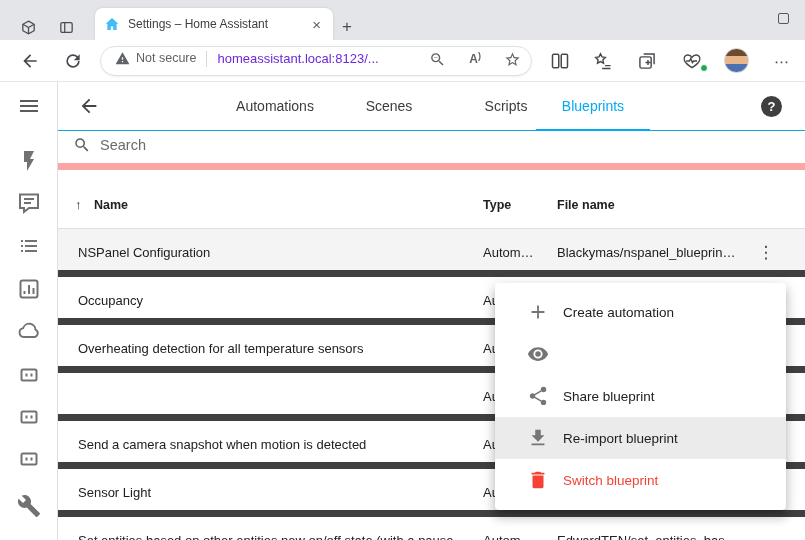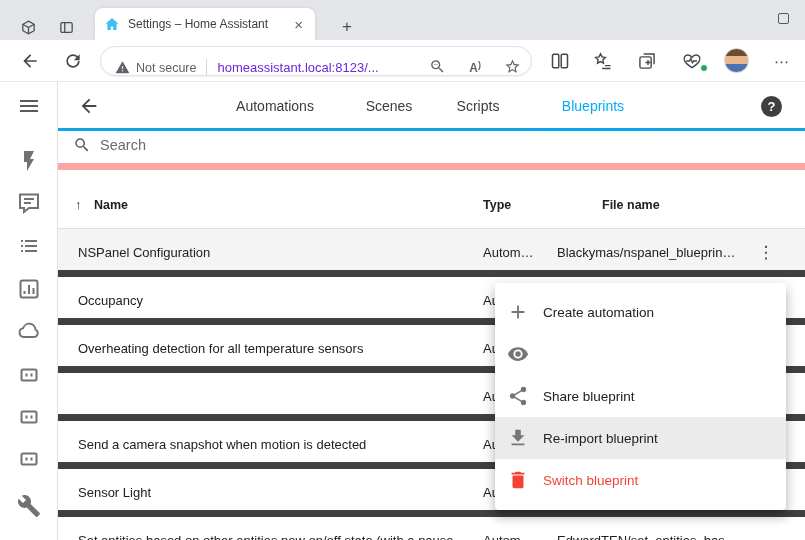--- a/index.html
+++ b/index.html
@@ -3,37 +3,37 @@
 <meta charset="utf-8">
 <style>
   * { margin:0; padding:0; box-sizing:border-box; }
   html,body { width:805px; height:540px; overflow:hidden; background:#fff;
               font-family:"Liberation Sans", sans-serif; }
   .browser { position:relative; width:805px; height:540px; background:#fff; overflow:hidden; }
 
   
   .titlebar { position:absolute; top:0; left:0; right:0; height:40px; background:#e3e5e9; }
   .tb-left-icon { position:absolute; top:19px; width:17px; height:17px; color:#4a4d52; }
-  .tab { position:absolute; left:95px; top:8px; width:220px; height:32px; background:#fff;
+  .tab { position:absolute; left:95px; top:8px; width:238px; height:32px; background:#fff;
          border-radius:8px 8px 0 0; display:flex; align-items:center; padding:0 9px;
          box-shadow:0 0 3px rgba(0,0,0,.12); }
   .tab-title { font-size:12px; color:#3c4043; white-space:nowrap; overflow:hidden;
                text-overflow:ellipsis; flex:1; margin-left:8px; }
   .tab-close { font-size:15px; color:#5f6368; line-height:1; padding:0 3px; cursor:default; }
   .newtab { position:absolute; left:342px; top:18px; font-size:17px; color:#4a4d52; line-height:1; }
   .win-max { position:absolute; right:16px; top:13px; width:11px; height:11px;
              border:1.4px solid #55585c; border-radius:2px; }
 
   
   .toolbar { position:absolute; top:40px; left:0; right:0; height:42px; background:#fff;
              border-bottom:1px solid #e8e8e8; }
   .nav-icon { position:absolute; top:11px; width:20px; height:20px; color:#45484d; }
   .pill { position:absolute; left:100px; top:6px; width:432px; height:30px; background:#fff;
           border:1px solid #dfe1e5; border-radius:15px; box-shadow:0 1px 2px rgba(0,0,0,.06);
-          display:flex; align-items:flex-end; padding:16px 10px 0 14px; }
+          display:flex; align-items:flex-start; padding:4px 10px 0 14px; }
   .pill .warn { width:15px; height:15px; color:#5f6368; flex:none; }
   .pill .sec { font-size:12.5px; color:#5f6368; margin-left:6px; white-space:nowrap; }
   .pill .sep { width:1px; height:16px; background:#d6d8db; margin:0 10px; flex:none; }
   .pill .url { font-size:13px; color:#6d28d9; white-space:nowrap; overflow:hidden; }
   .pill-icon { width:17px; height:17px; color:#5f6368; flex:none; margin-left:23px; }
   .read-aloud { font-size:12px; font-weight:bold; color:#5f6368; margin-left:23px; flex:none; }
   .read-aloud i { font-style:normal; font-size:9px; vertical-align:4px; }
   .tbr-icon { position:absolute; top:11px; width:20px; height:20px; color:#45484d; }
   .avatar { position:absolute; left:724px; top:8px; width:25px; height:25px; border-radius:50%;
             background:linear-gradient(180deg,#6d4b2e 0 32%,#e9b68b 32% 64%,#4a72b0 64%);
@@ -43,57 +43,57 @@
   .more-dots { position:absolute; left:774px; top:13px; font-size:15px; color:#45484d; letter-spacing:1px; }
 
   
   .ha { position:absolute; top:82px; left:0; right:0; bottom:0; background:#fff; overflow:hidden; }
   .sidebar { position:absolute; top:0; left:0; width:58px; bottom:0; background:#fff;
              border-right:1px solid #e0e0e0; }
   .sb-icon { position:absolute; left:17px; width:24px; height:24px; color:#727272; }
   .sb-icon.menu { color:#5b5b5b; }
 
   .content { position:absolute; left:58px; top:0; right:0; bottom:0; }
-  .ha-header { position:absolute; top:0; left:0; right:0; height:49px; border-bottom:3px solid #0ea5e9; }
+  .ha-header { position:absolute; top:0; left:0; right:0; height:49px; border-bottom:1px solid #0ea5e9; }
   .ha-back { position:absolute; left:20px; top:13px; width:22px; height:22px; color:#454545; }
   .ha-tab { position:absolute; top:0; height:49px; line-height:49px; transform:translateX(-50%);
             font-size:14px; font-weight:500; color:#3c3c3c; white-space:nowrap; }
   .ha-tab.active { color:#03a9f4; }
   .tab-underline { position:absolute; left:478px; top:47px; width:114px; height:2px; background:#03a9f4; }
   .help-circle { position:absolute; left:703px; top:14px; width:21px; height:21px; border-radius:50%;
                  background:#3f3f3f; color:#fff; font-size:13px; font-weight:bold;
                  display:flex; align-items:center; justify-content:center; }
 
   .search-row { position:absolute; top:38px; left:0; right:0; height:50px; border-bottom:7px solid #fca5a5; }
   .search-icon { position:absolute; left:15px; top:16px; width:18px; height:18px; color:#5f5f5f; }
   .search-text { position:absolute; left:42px; top:0; line-height:50px; font-size:14.5px; color:#6b6b6b; }
 
   .thead { position:absolute; top:99px; left:0; right:0; height:48px; border-bottom:1px solid #e0e0e0;
            font-size:12.5px; font-weight:bold; color:#212121; }
   .thead .sort { position:absolute; left:17px; top:0; line-height:48px; font-size:13px; }
   .thead .c-name { position:absolute; left:36px; top:0; line-height:48px; }
   .c-type { position:absolute; left:425px; top:0; line-height:48px;text-align:right; }
-  .c-file { position:absolute; left:499px; top:0; line-height:48px;margin-left:45px; }
+  .c-file { position:absolute; left:499px; top:0; line-height:48px; }
 
   .row { position:absolute; left:0; right:0; height:48px; border-bottom:7px solid #404040;
          font-size:13px; color:#212121; }
   .row.selected { background:#f4f4f4; }
   .row .cell { white-space:nowrap; overflow:hidden; text-overflow:ellipsis; }
   .row .c-n { position:absolute; left:20px; top:0; line-height:48px; max-width:398px; }
   .row .c-t { position:absolute; left:425px; top:0; line-height:48px; max-width:70px; }
   .row .c-f { position:absolute; left:499px; top:0; line-height:48px; max-width:188px; }
   .row .dots { position:absolute; left:699px; top:0; line-height:48px; font-size:17px; color:#454545;
                width:18px; text-align:center; }
 
   
   .ctx-menu { position:absolute; left:495px; top:283px; width:291px; height:227px; background:#fff;
               border-radius:4px; padding:8px 0;
               box-shadow:0 5px 5px -3px rgba(0,0,0,.2), 0 8px 10px 1px rgba(0,0,0,.14),
                          0 3px 14px 2px rgba(0,0,0,.12); z-index:20; }
-  .menu-item { height:42px; display:flex; align-items:center; padding:0 12px; }
+  .menu-item { height:42px; display:flex; align-items:center; padding:0 32px; }
   .menu-item.hovered { background:#ebebeb; }
   .mi-icon { width:22px; height:22px; color:#757575; flex:none; }
   .mi-label { margin-left:14px; font-size:13.5px; color:#212121; white-space:nowrap; }
   .menu-item.danger .mi-icon, .menu-item.danger .mi-label { color:#f44336; }
 
   svg { display:block; width:100%; height:100%; }
 </style>
 </head>
 <body>
 
@@ -254,21 +254,21 @@
     <div class="content">
 
       <div class="ha-header">
         <span class="ha-back">
           <svg viewBox="0 0 24 24" fill="currentColor">
               <path d="M20 11H7.8l5.6-5.6L12 4l-8 8 8 8 1.4-1.4L7.8 13H20v-2z"></path>
             </svg>
         </span>
         <span class="ha-tab" style="left:217px">Automations</span>
         <span class="ha-tab" style="left:331px">Scenes</span>
-        <span class="ha-tab" style="left:420px">Scripts</span>
+        <span class="ha-tab" style="left:448px">Scripts</span>
         <span class="ha-tab active" style="left:535px">Blueprints</span>
         <span class="tab-underline"></span>
         <span class="help-circle">?</span>
       </div>
 
       <div class="search-row">
         <span class="search-icon">
           <svg viewBox="0 0 24 24" fill="currentColor">
               <path d="M15.5 14h-.79l-.28-.27A6.47 6.47 0 0 0 16 9.5 6.5 6.5 0 1 0 9.5 16c1.61 0 3.09-.59 4.23-1.57l.27.28v.79l5 5L20.49 19l-4.99-5zm-6 0C7.01 14 5 11.99 5 9.5S7.01 5 9.5 5 14 7.01 14 9.5 11.99 14 9.5 14z"></path>
             </svg>

